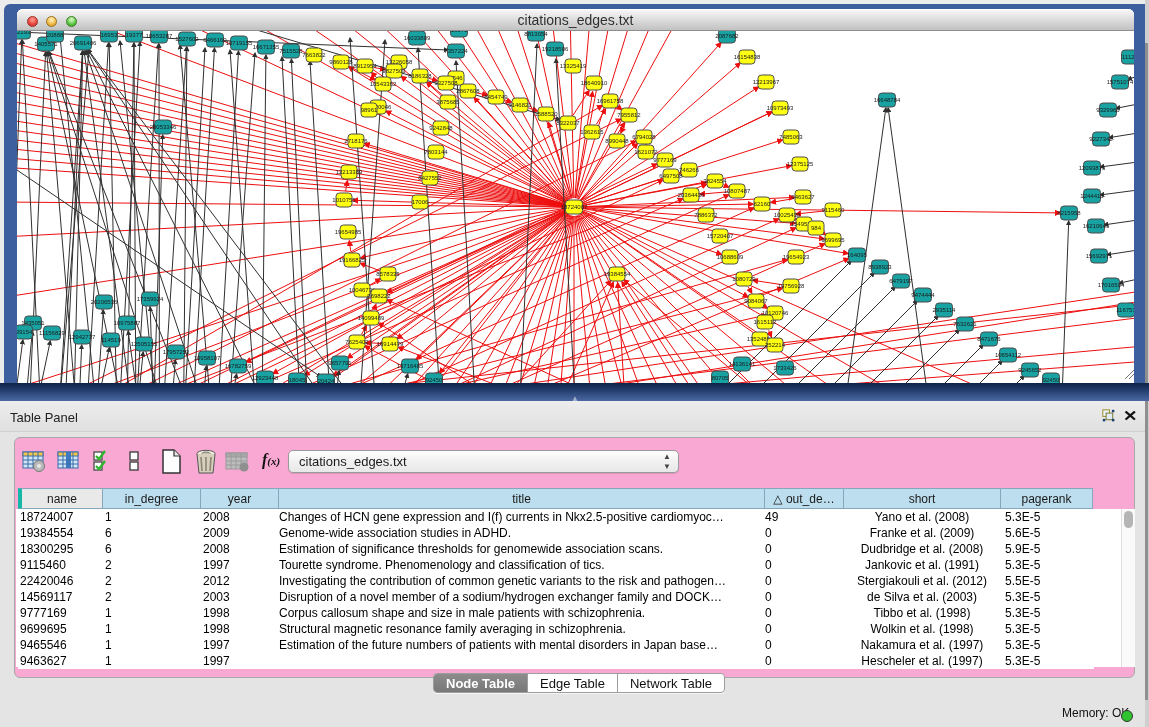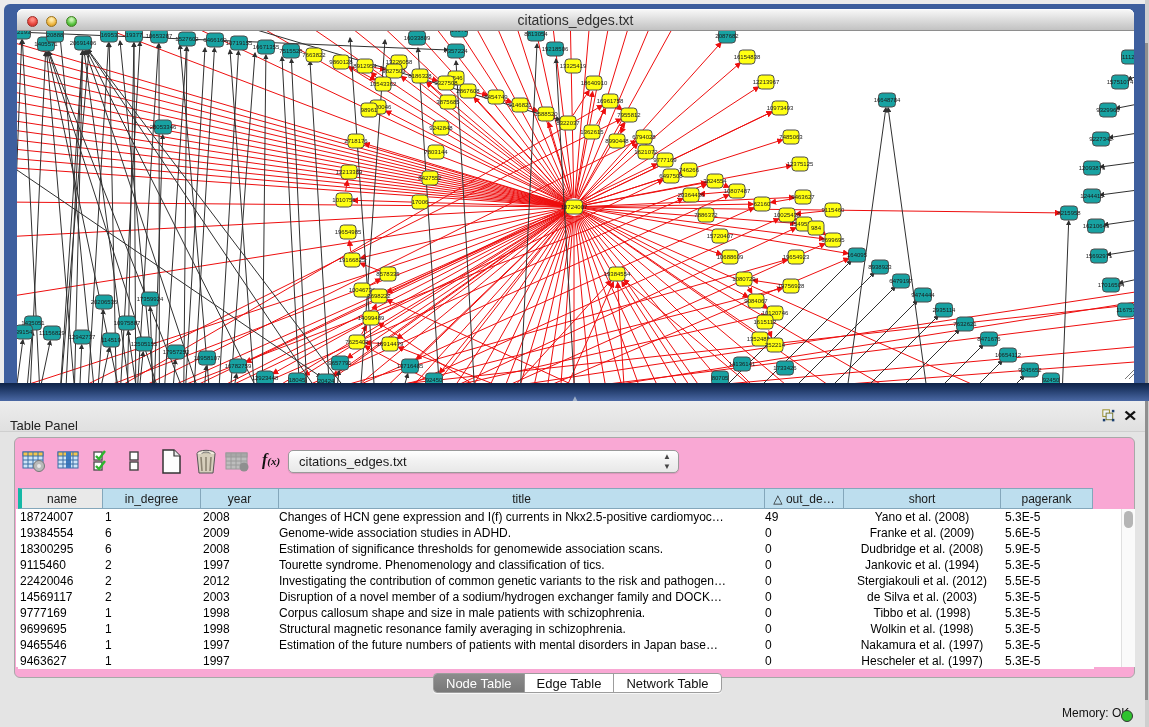--- a/index.html
+++ b/index.html
@@ -30,21 +30,21 @@
   
   #band { position:absolute; left:0px; top:383px; width:1149px; height:18px;
     background:linear-gradient(#0f2347, #1d3663 30%, #4a68a4); }
   #grip { position:absolute; left:569px; top:396px; width:12px; height:6px;
     color:#9fb0c8; font-size:8px; line-height:6px; text-align:center; }
   
   #tp { position:absolute; left:0; top:401px; width:1145px; height:326px;
     background:#e4e4e4; }
   #tphead { position:absolute; left:0; top:0; width:100%; height:31px;
     background:linear-gradient(#ededed,#e0e0e0); border-bottom:1px solid #cfcfcf; }
-  #tphead .t { position:absolute; left:10px; top:9px; font-size:13px; color:#222;margin-top:8px; }
+  #tphead .t { position:absolute; left:10px; top:9px; font-size:13px; color:#222; }
   #floatico { position:absolute; left:1102px; top:8px; width:14px; height:14px; }
   #closex { position:absolute; left:1124px; top:6px; font-size:15px; font-weight:bold;
      color:#111; transform:scaleX(1.15); }
   #inner { position:absolute; left:14px; top:36px; width:1121px; height:241px;
     background:#f9a8d4; border:1px solid #a8a8a8; border-radius:6px; }
   
   #toolbar { position:absolute; left:0; top:0; width:100%; height:44px; }
   .ico { position:absolute; top:11px; }
   #combo { position:absolute; left:273px; top:12px; width:391px; height:23px;
     border:1px solid #9a9a9a; border-radius:5px;
@@ -74,21 +74,21 @@
   #vscroll { position:absolute; left:1106px; top:71px; width:14px; height:158px;
      background:#fafafa; border-left:1px solid #e0e0e0; }
   #vthumb { position:absolute; left:2px; top:2px; width:9px; height:17px;
      background:#b5b5b5; border-radius:5px; }
   
   #tabs { position:absolute; left:433px; top:272px; height:20px;
      border:1px solid #9d9d9d; border-radius:4px; background:#fff;
      font-size:13px; color:#111; display:flex; overflow:hidden;
      box-shadow:0 1px 0 rgba(255,255,255,0.7); }
   .tab { padding:0 12px; line-height:19px; border-right:1px solid #9d9d9d; }
-  .tab.sel { background:linear-gradient(#8c8c8c,#787878); color:#fff; }
+  .tab.sel { background:linear-gradient(#8c8c8c,#787878); color:#fff;font-weight:bold; }
   .tab:last-child { border-right:none; }
   #mem { position:absolute; left:1062px; top:305px; font-size:12px; color:#111; }
   #memdot { position:absolute; left:1121px; top:309px; width:12px; height:12px;
      border-radius:50%; background:#2fc32f; border:1.5px solid #333; }
   #corner { position:absolute; left:1123px; top:368px; width:12px; height:12px; }
 </style>
 </head>
 <body>
 <div id="app">
   <div id="desktop"></div>
@@ -746,21 +746,21 @@
             <div class="c c4">0</div>
             <div class="c c5">Dudbridge et al. (2008)</div>
             <div class="c c6">5.9E‑5</div>
           </div>
 <div class="tr">
             <div class="c c0">9115460</div>
             <div class="c c1">2</div>
             <div class="c c2">1997</div>
             <div class="c c3">Tourette syndrome. Phenomenology and classification of tics.</div>
             <div class="c c4">0</div>
-            <div class="c c5">Jankovic et al. (1994)</div>
+            <div class="c c5">Jankovic et al. (1991)</div>
             <div class="c c6">5.3E‑5</div>
           </div>
 <div class="tr">
             <div class="c c0">22420046</div>
             <div class="c c1">2</div>
             <div class="c c2">2012</div>
             <div class="c c3">Investigating the contribution of common genetic variants to the risk and pathogen…</div>
             <div class="c c4">0</div>
             <div class="c c5">Stergiakouli et al. (2012)</div>
             <div class="c c6">5.5E‑5</div>

